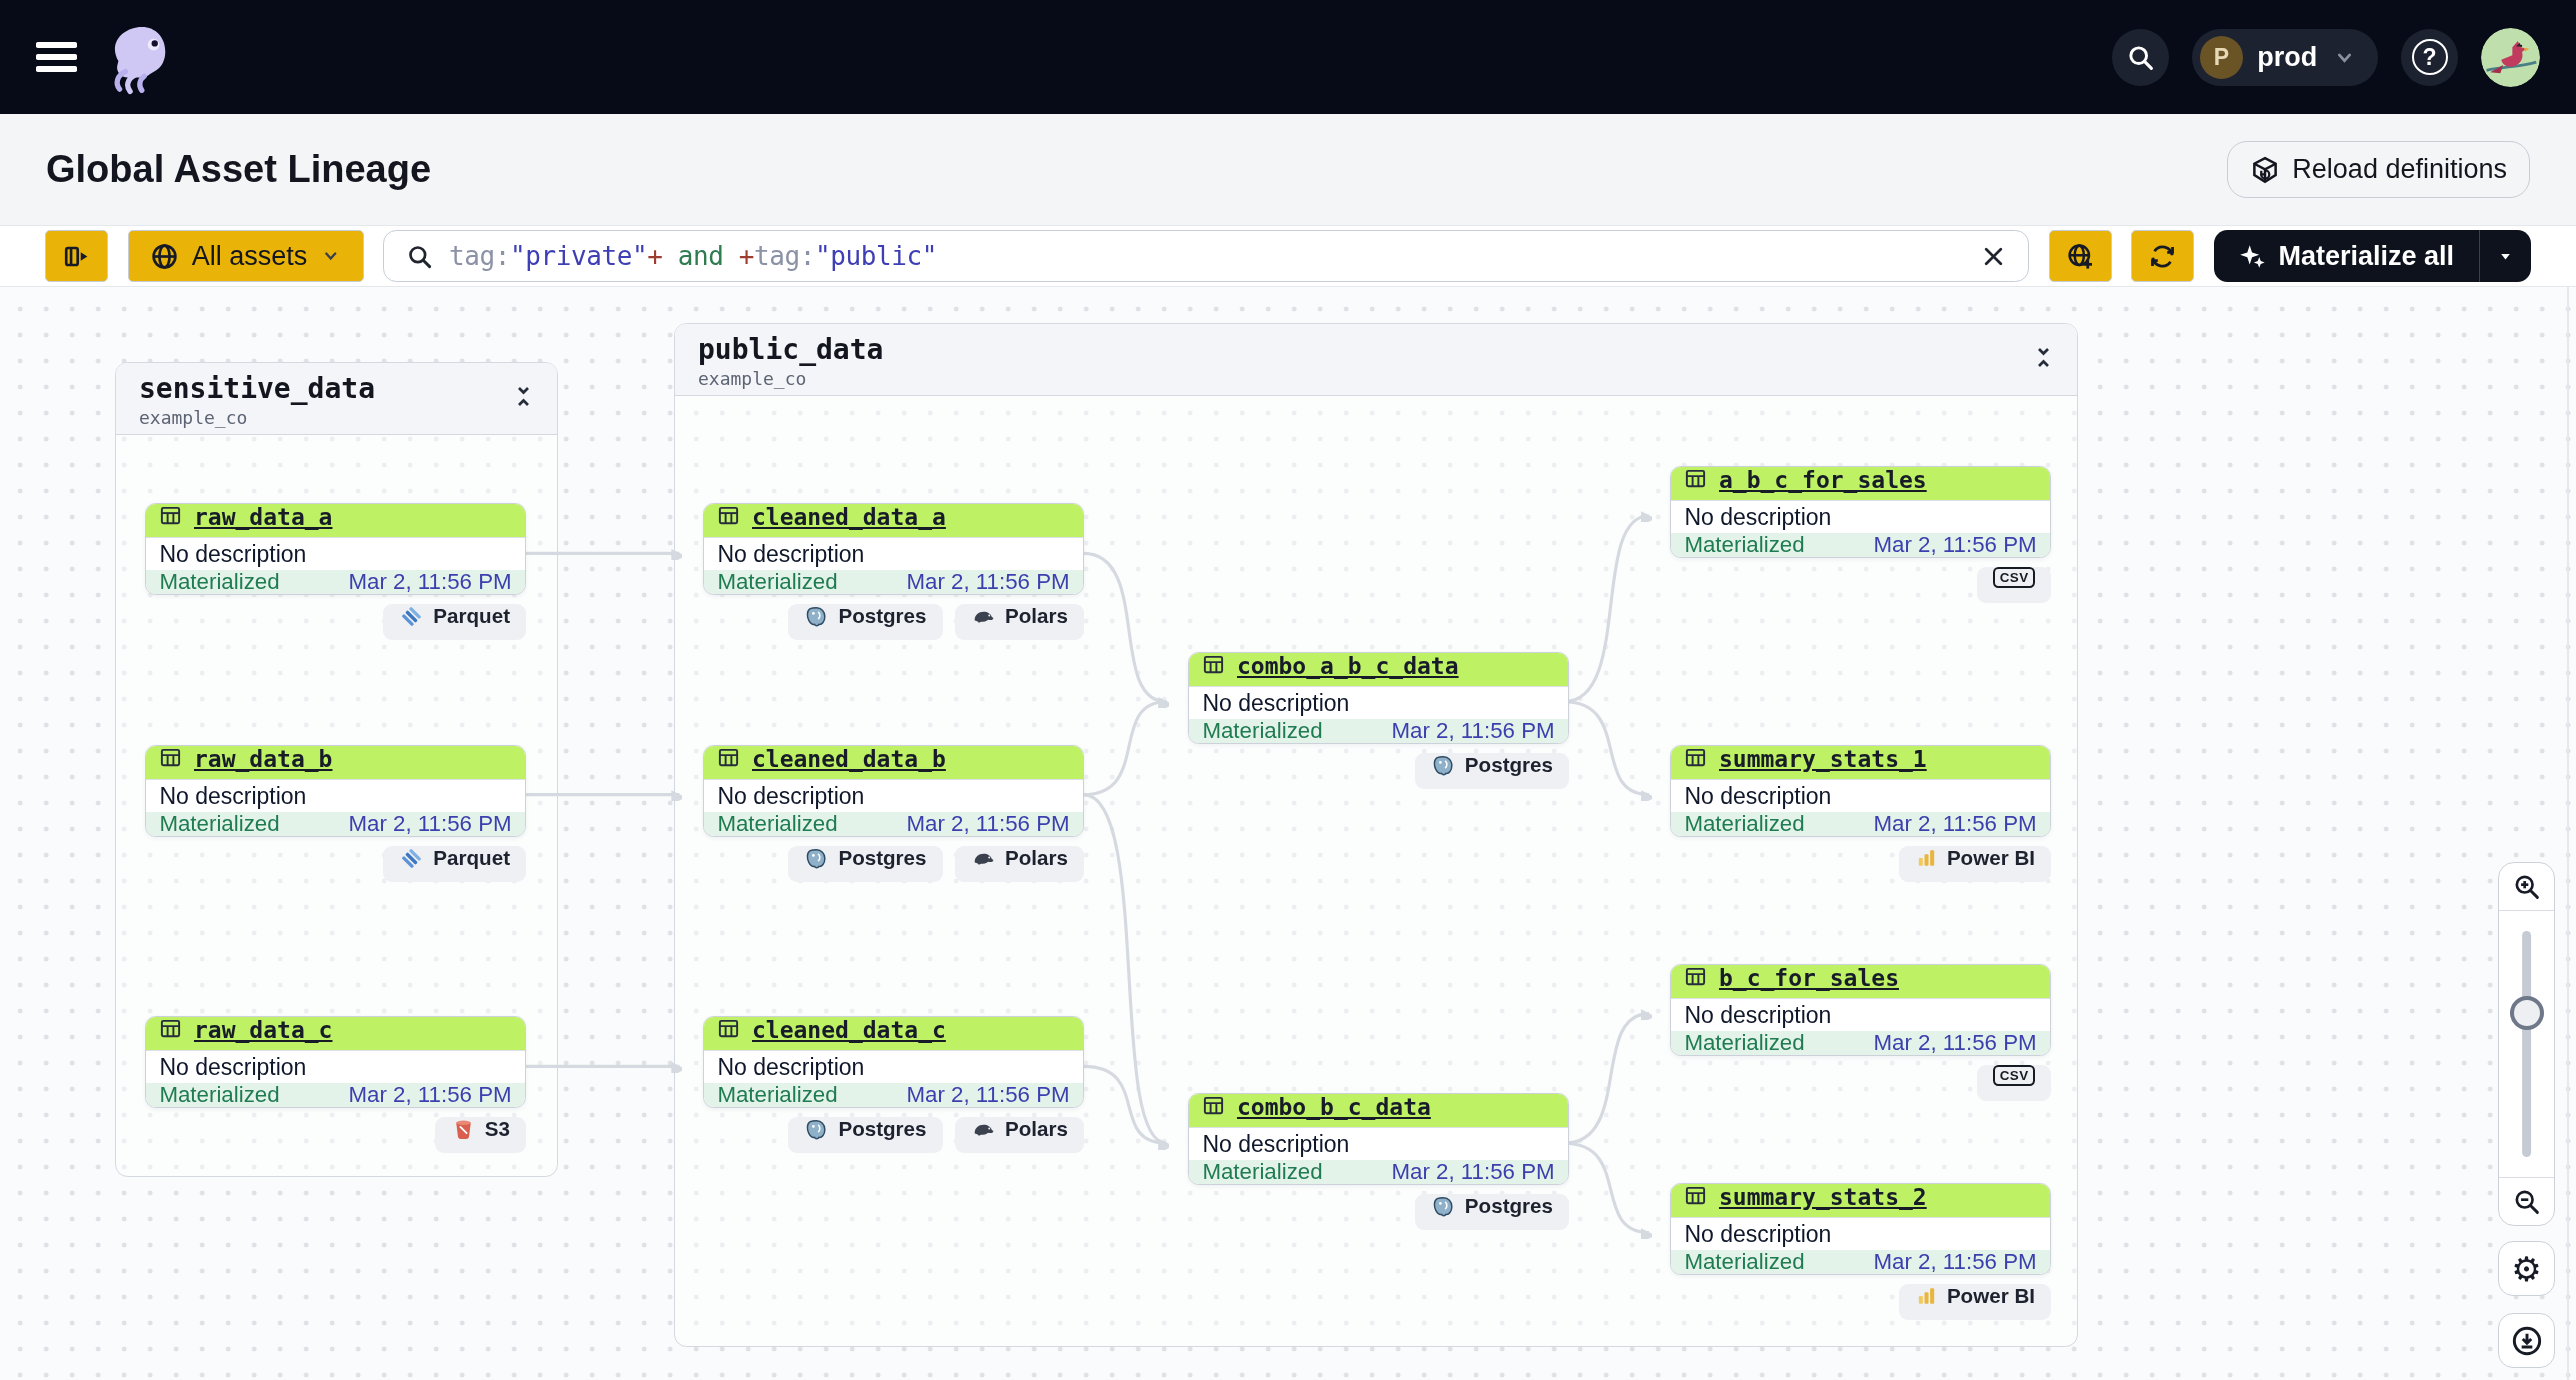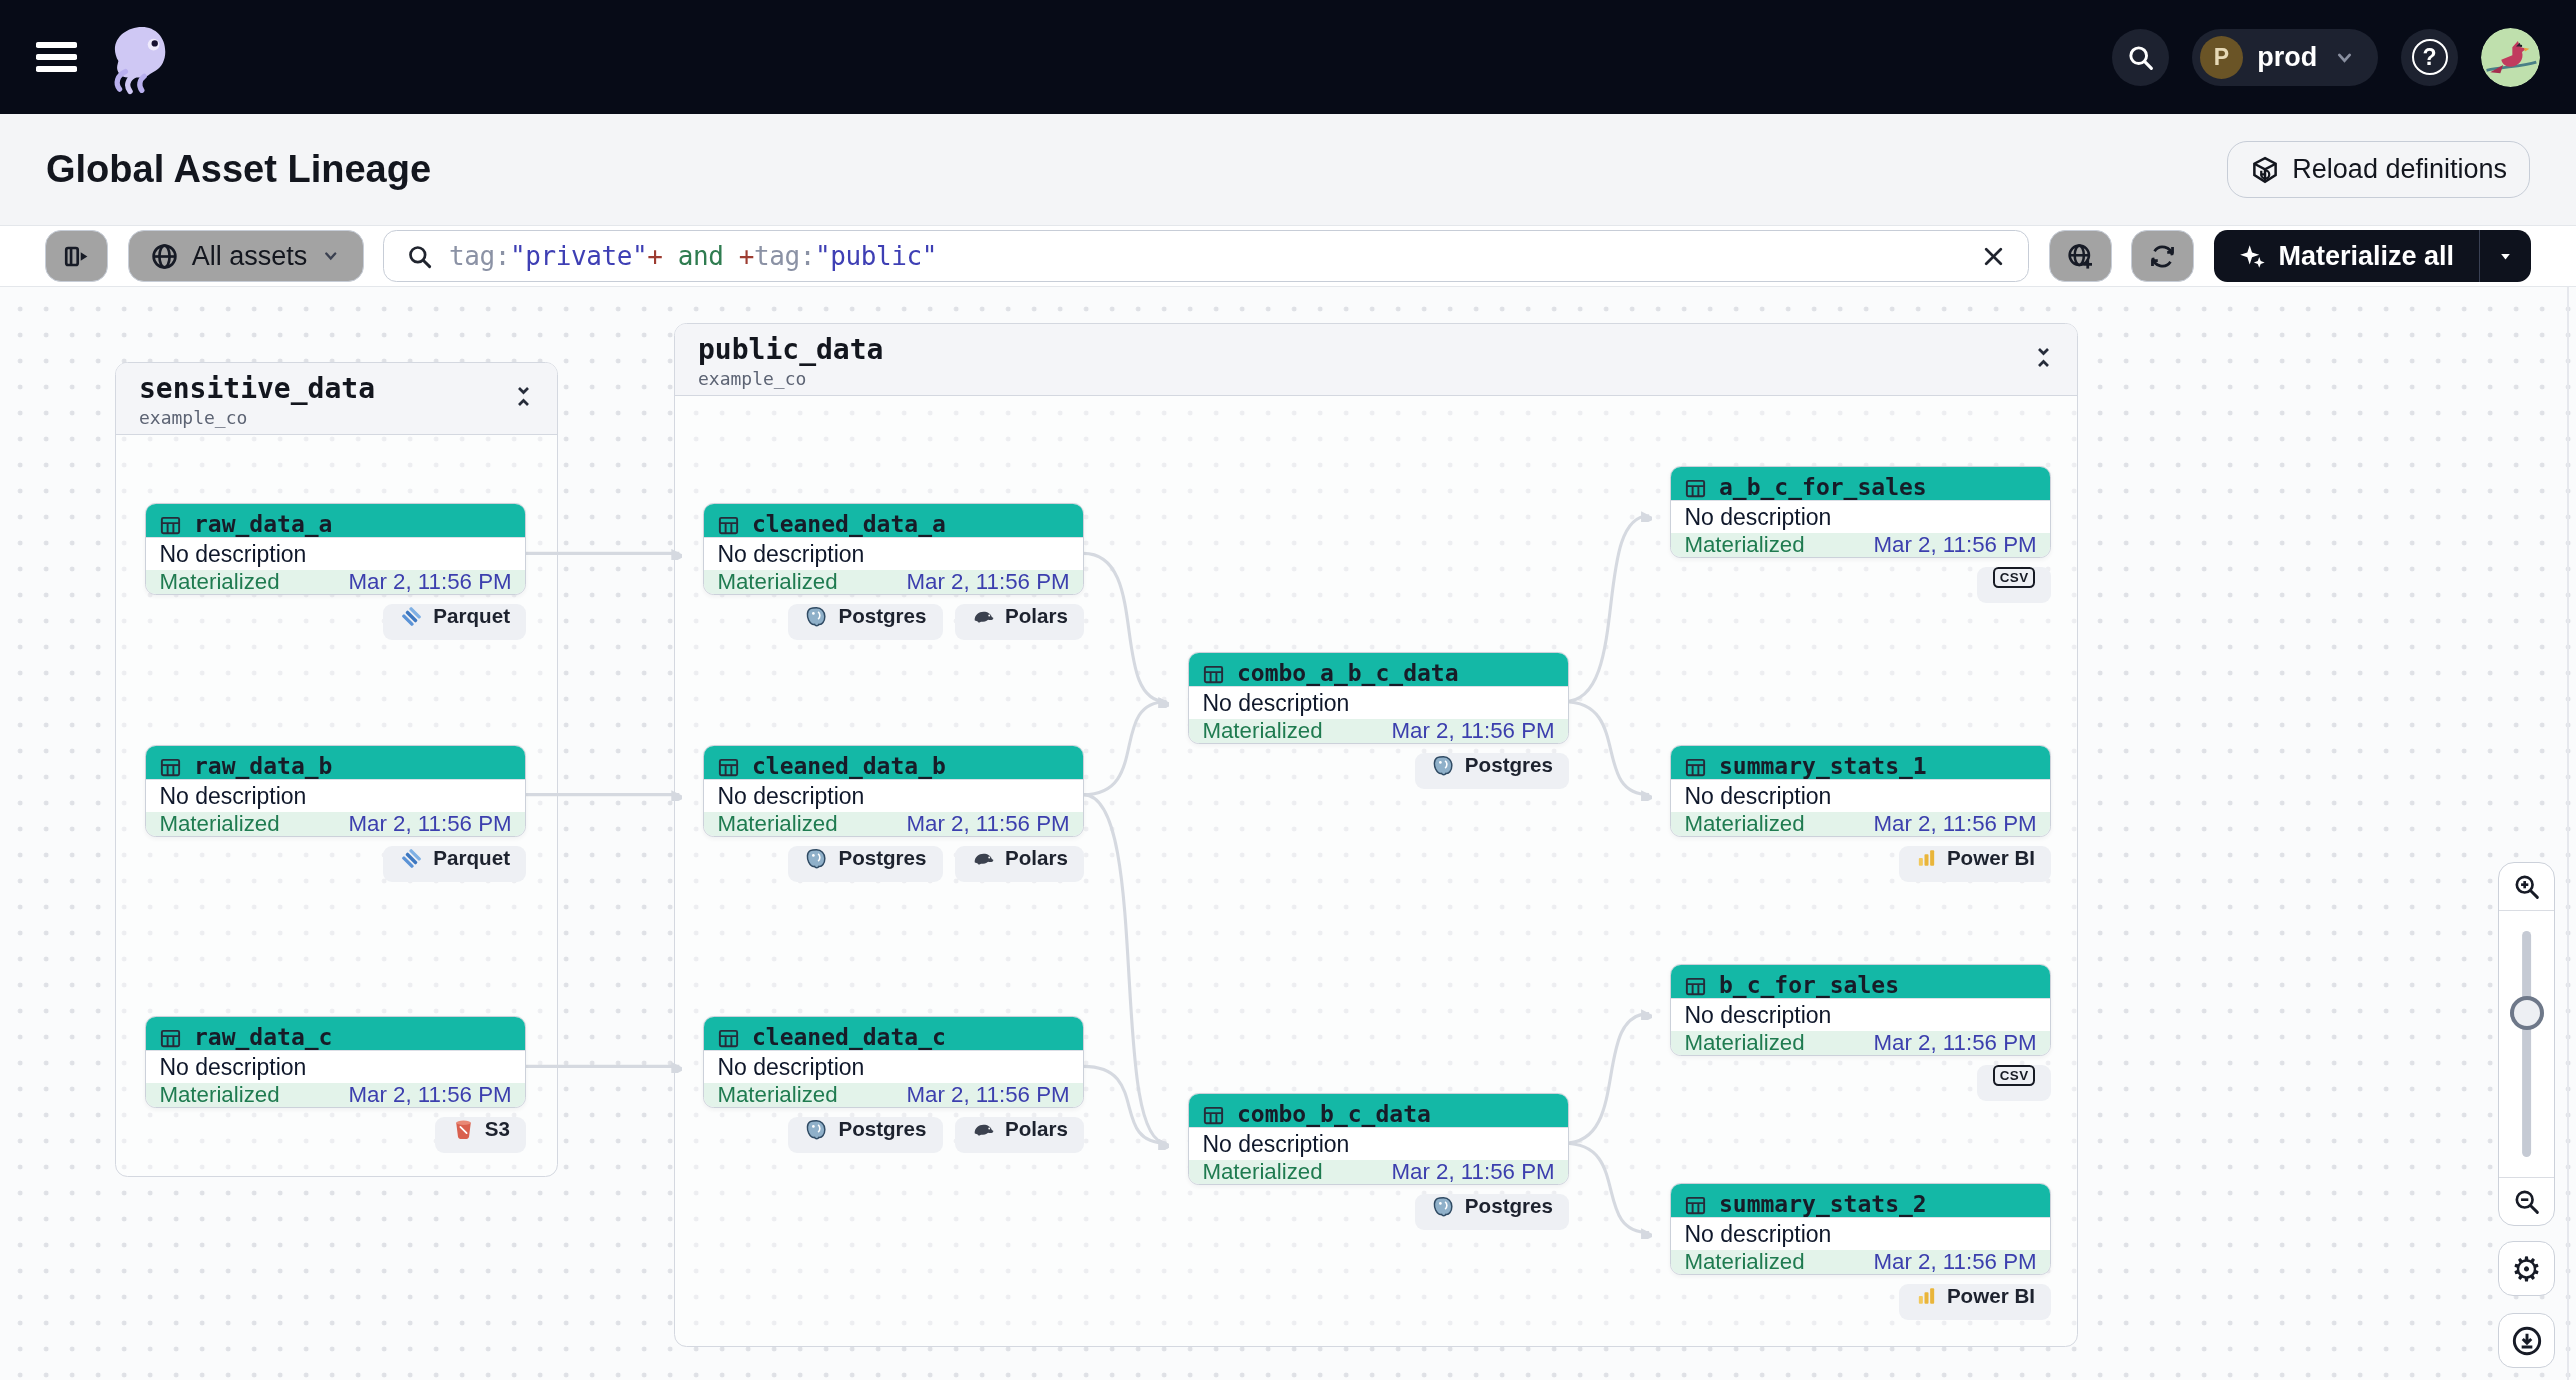--- a/index.html
+++ b/index.html
@@ -23,21 +23,21 @@
   .help-q { width:36px; height:36px; border:2.7px solid #fff; border-radius:50%; color:#fff; font-size:23px; font-weight:700; display:flex; align-items:center; justify-content:center; }
   .user-avatar { width:59px; height:59px; border-radius:50%; overflow:hidden; cursor:pointer; }
 
   
   .page-header { height:112px; background:#f4f5f7; display:flex; align-items:center; padding:0 46px; border-bottom:0.9px solid #e4e7eb; }
   .page-title { font-size:38px; font-weight:700; color:#13161e; }
   .reload-btn { margin-left:auto; height:57px; border:1.8px solid #c7cdd7; border-radius:20px; display:flex; align-items:center; gap:12.5px; padding:0 22px; font-size:27px; color:#13161e; background:transparent; cursor:pointer; }
 
   
   .toolbar { height:61px; background:#fff; border-bottom:0.9px solid #e4e7eb; display:flex; align-items:center; gap:19.7px; padding:0 45px; }
-  .tool-btn { height:52px; min-width:61px; border:1.8px solid #c7cdd7; border-radius:16px; background:#a3a3a3; display:flex; align-items:center; justify-content:center; gap:12.5px; padding:0 16px; cursor:pointer; font-size:27px; color:#13161e; font-weight:500; }
+  .tool-btn { height:52px; min-width:61px; border:1.8px solid #c7cdd7; border-radius:5px; background:#eab308; display:flex; align-items:center; justify-content:center; gap:12.5px; padding:0 16px; cursor:pointer; font-size:27px; color:#13161e; font-weight:500; }
   .scope-btn { padding:0 21.5px; }
   .search-box { flex:1; height:52px; border:1.8px solid #c7cdd7; border-radius:13.4px; background:#fff; display:flex; align-items:center; gap:16px; padding:0 21.5px; cursor:text; }
   .query { font-family:"DejaVu Sans Mono", monospace; font-size:26px; letter-spacing:-0.4px; white-space:pre; flex:1; }
   .mat-btn { height:52px; background:#0e121d; border-radius:13.4px; display:flex; align-items:stretch; color:#fff; cursor:pointer; overflow:hidden; }
   .mat-main { display:flex; align-items:center; gap:12.5px; padding:0 25px; font-size:27px; font-weight:600; }
   .mat-caret { width:52px; display:flex; align-items:center; justify-content:center; border-left:0.9px solid #394054; }
 
   
   .graph { position:relative; height:1094px; background-color:#fafbfc;
            background-image:radial-gradient(#dfe1e6 2.2px, transparent 2.7px);
@@ -47,21 +47,21 @@
   .group { position:absolute; border:1.8px solid #d4d8e0; border-radius:12.5px; background:rgba(255,255,255,0.45); z-index:1; }
   .group-header { height:72px; background:#f4f5f8; border-bottom:1.8px solid #d4d8e0; border-radius:10.7px 10.7px 0 0; padding:9px 23px; position:relative; cursor:pointer; }
   .group-title { font-family:"DejaVu Sans Mono", monospace; font-weight:700; font-size:28px; color:#13161e; }
   .group-sub { font-family:"DejaVu Sans Mono", monospace; font-size:18px; color:#5d6474; margin-top:1.8px; }
   .group-collapse { position:absolute; right:19.7px; top:19.7px; cursor:pointer; }
 
   .edges { position:absolute; inset:0; z-index:2; pointer-events:none; }
 
   .asset { position:absolute; width:381px; z-index:3; cursor:pointer; }
   .node { border:1.8px solid #ccd1da; border-radius:10.7px; background:#fff; box-shadow:0 1.8px 4.5px rgba(20,25,40,0.05); overflow:hidden; }
-  .node-header { height:34px; background:#14b8a6; border-bottom:0.9px solid #dcdfe6; display:flex; align-items:flex-end; gap:11.6px; padding:0 13.4px; }
+  .node-header { height:34px; background:#bef264; border-bottom:0.9px solid #dcdfe6; display:flex; align-items:flex-start; gap:11.6px; padding:0 13.4px;text-decoration:underline; }
   .node-name { font-family:"DejaVu Sans Mono", monospace; font-weight:700; font-size:23px; color:#171c28; }
   .node-body { height:32px; display:flex; align-items:center; padding:0 13.4px; font-size:23px; color:#0f172a; }
   .node-footer { height:24px; background:#e3f3ea; display:flex; align-items:center; justify-content:space-between; padding:0 13.4px; }
   .status { font-size:22.3px; color:#1f7b50; }
   .time { font-size:22.3px; color:#3c3fae; font-weight:500; }
   .tags { margin-top:9px; display:flex; justify-content:flex-end; gap:12.5px; }
   .tag { height:36px; background:#eef0f4; border-radius:9px; display:flex; align-items:flex-start; gap:9px; padding:0 16px; font-size:20.6px; font-weight:700; color:#1d222e; }
   .csv-chip { border:2.2px solid #171b24; border-radius:5.4px; font-size:13.4px; font-weight:700; padding:0.9px 4.5px; letter-spacing:0.4px; color:#171b24; background:#fff0; }
 
   

